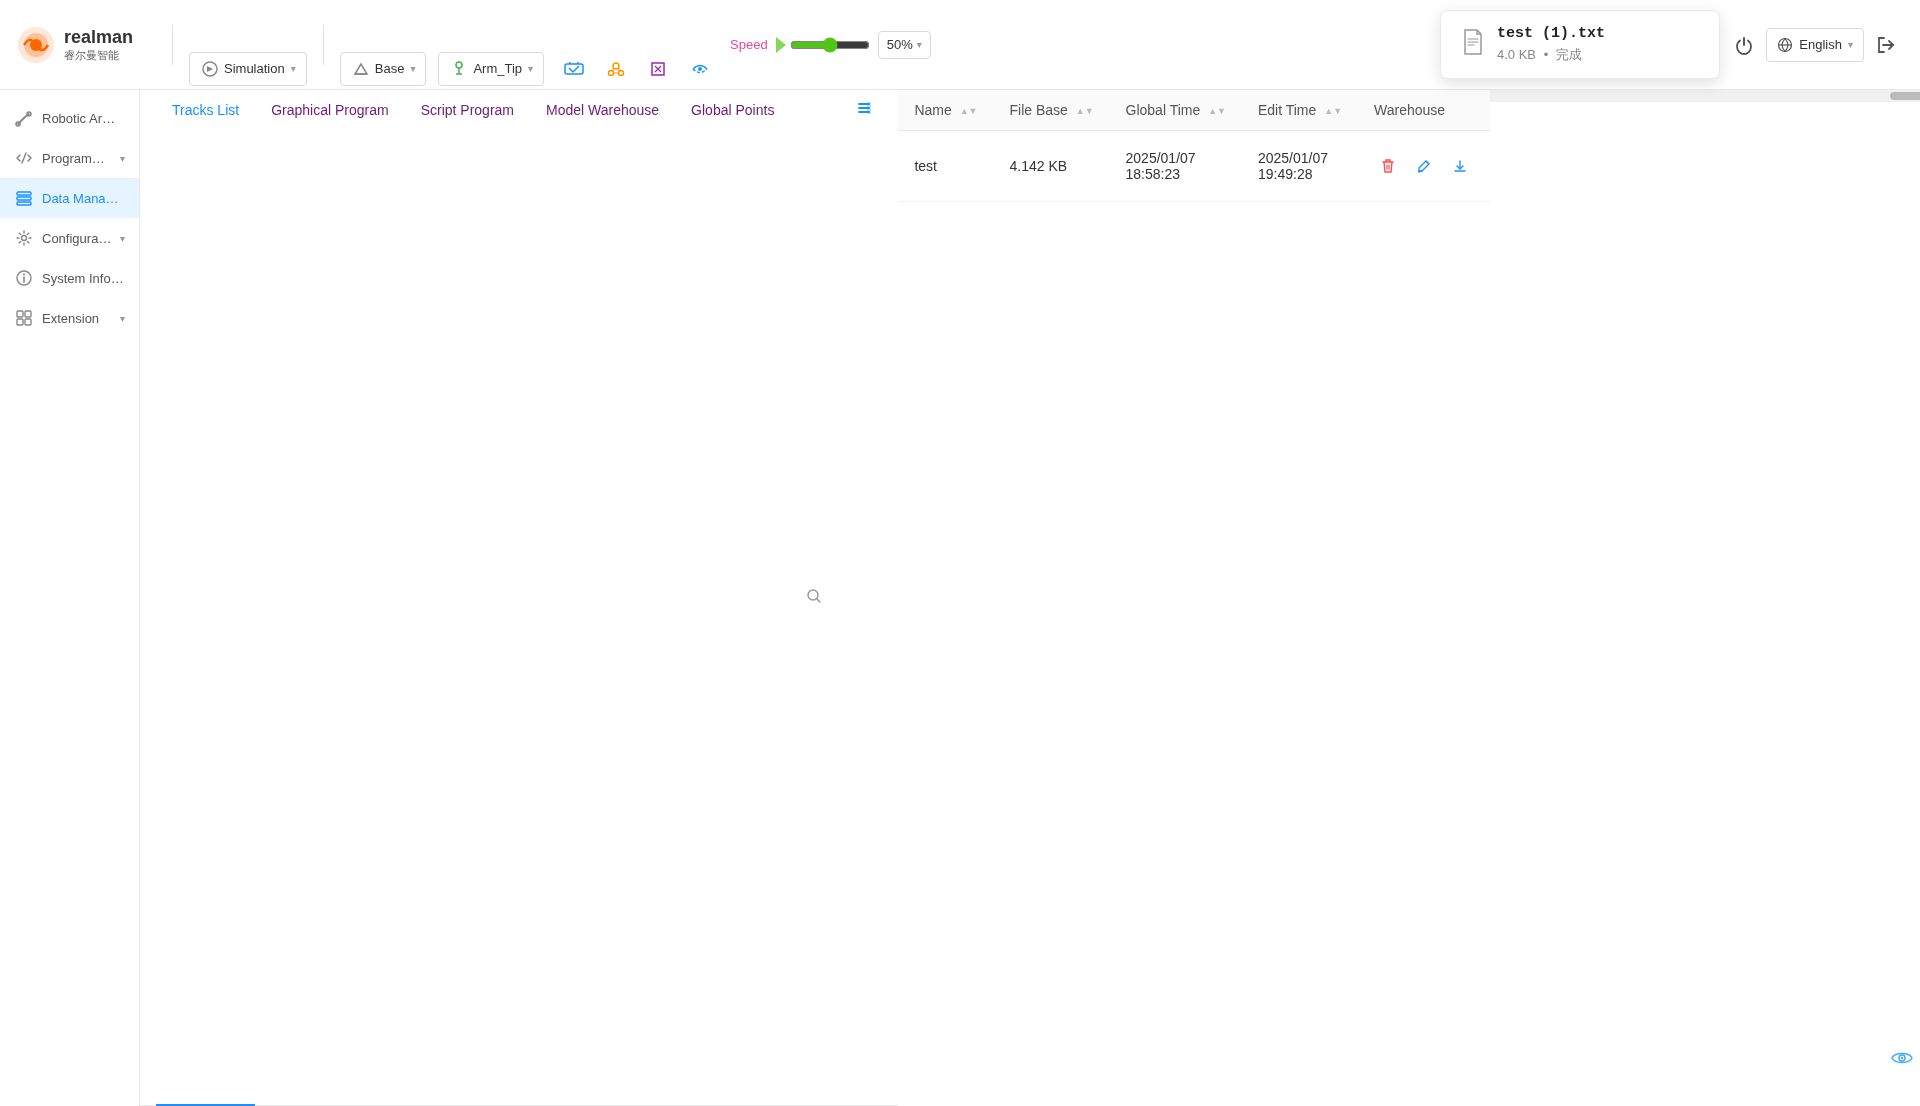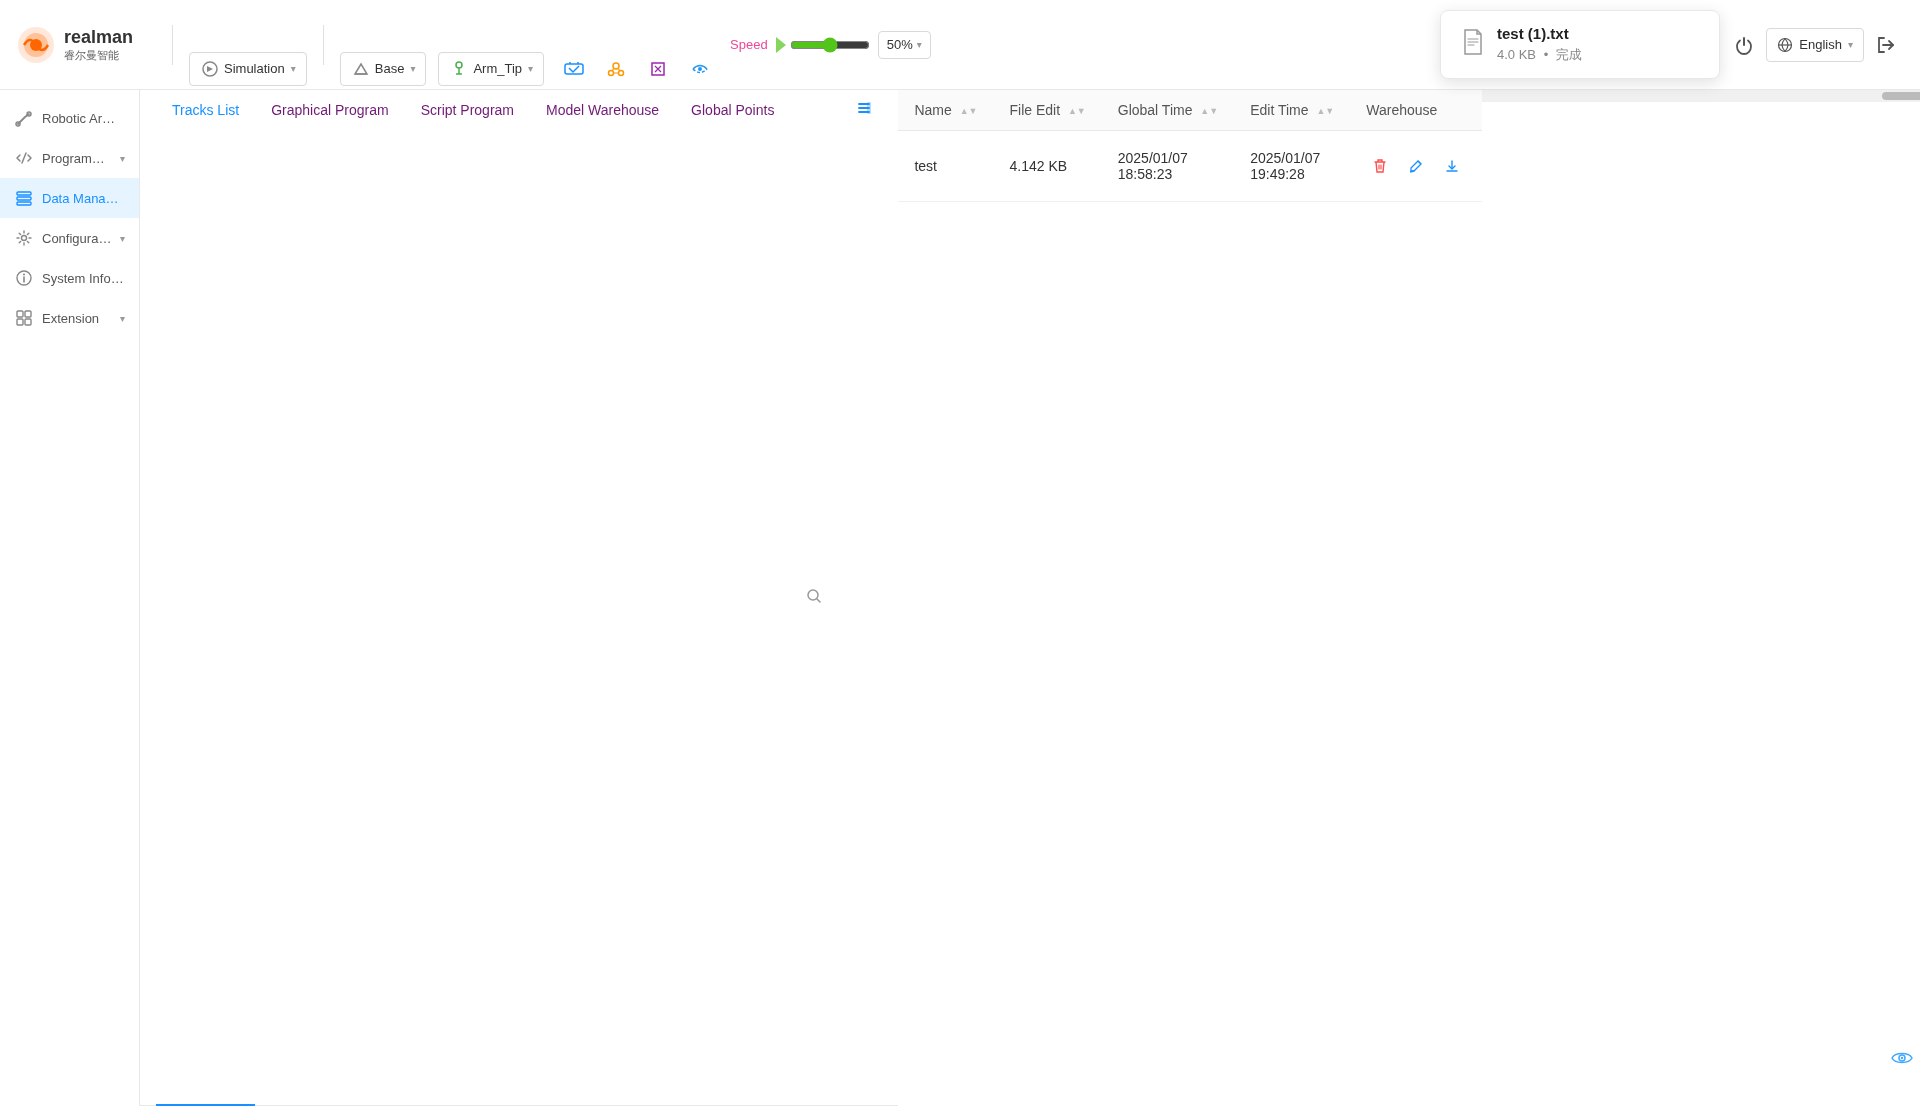--- a/index.html
+++ b/index.html
@@ -84,21 +84,21 @@
       padding: 14px 20px;
       display: flex;
       align-items: center;
       gap: 12px;
       box-shadow: 0 4px 16px rgba(0,0,0,0.12);
       min-width: 280px;
       z-index: 999;
     }
     .notif-icon { color: #999; font-size: 22px; }
     .notif-body { display: flex; flex-direction: column; gap: 4px; }
-    .notif-title { font-size: 15px; font-weight: 600; color: #222; }
+    .notif-title { font-size: 15px; font-weight: 600; color: #222; font-family: Liberation Mono, monospace; }
     .notif-sub { font-size: 13px; color: #888; }
     .notif-sub .dot { margin: 0 4px; }
 
     
     .eye-btn { position: fixed; bottom: 30px; right: 0; width: 36px; height: 36px; display: flex; align-items: center; justify-content: center; cursor: pointer; color: #40a9ff; font-size: 20px; }
   </style>
 </head>
 <body>
 
 <div class="app-container">
@@ -358,21 +358,21 @@
 
       <div class="table-wrap">
         <table class="data-table">
           <thead>
             <tr>
               <th>
                 <span>Name</span>
                 <span class="sort-icon">▲▼</span>
               </th>
               <th>
-                <span>File Edit</span>
+                <span>File Base</span>
                 <span class="sort-icon">▲▼</span>
               </th>
               <th>
                 <span>Global Time</span>
                 <span class="sort-icon">▲▼</span>
               </th>
               <th>
                 <span>Edit Time</span>
                 <span class="sort-icon">▲▼</span>
               </th>

